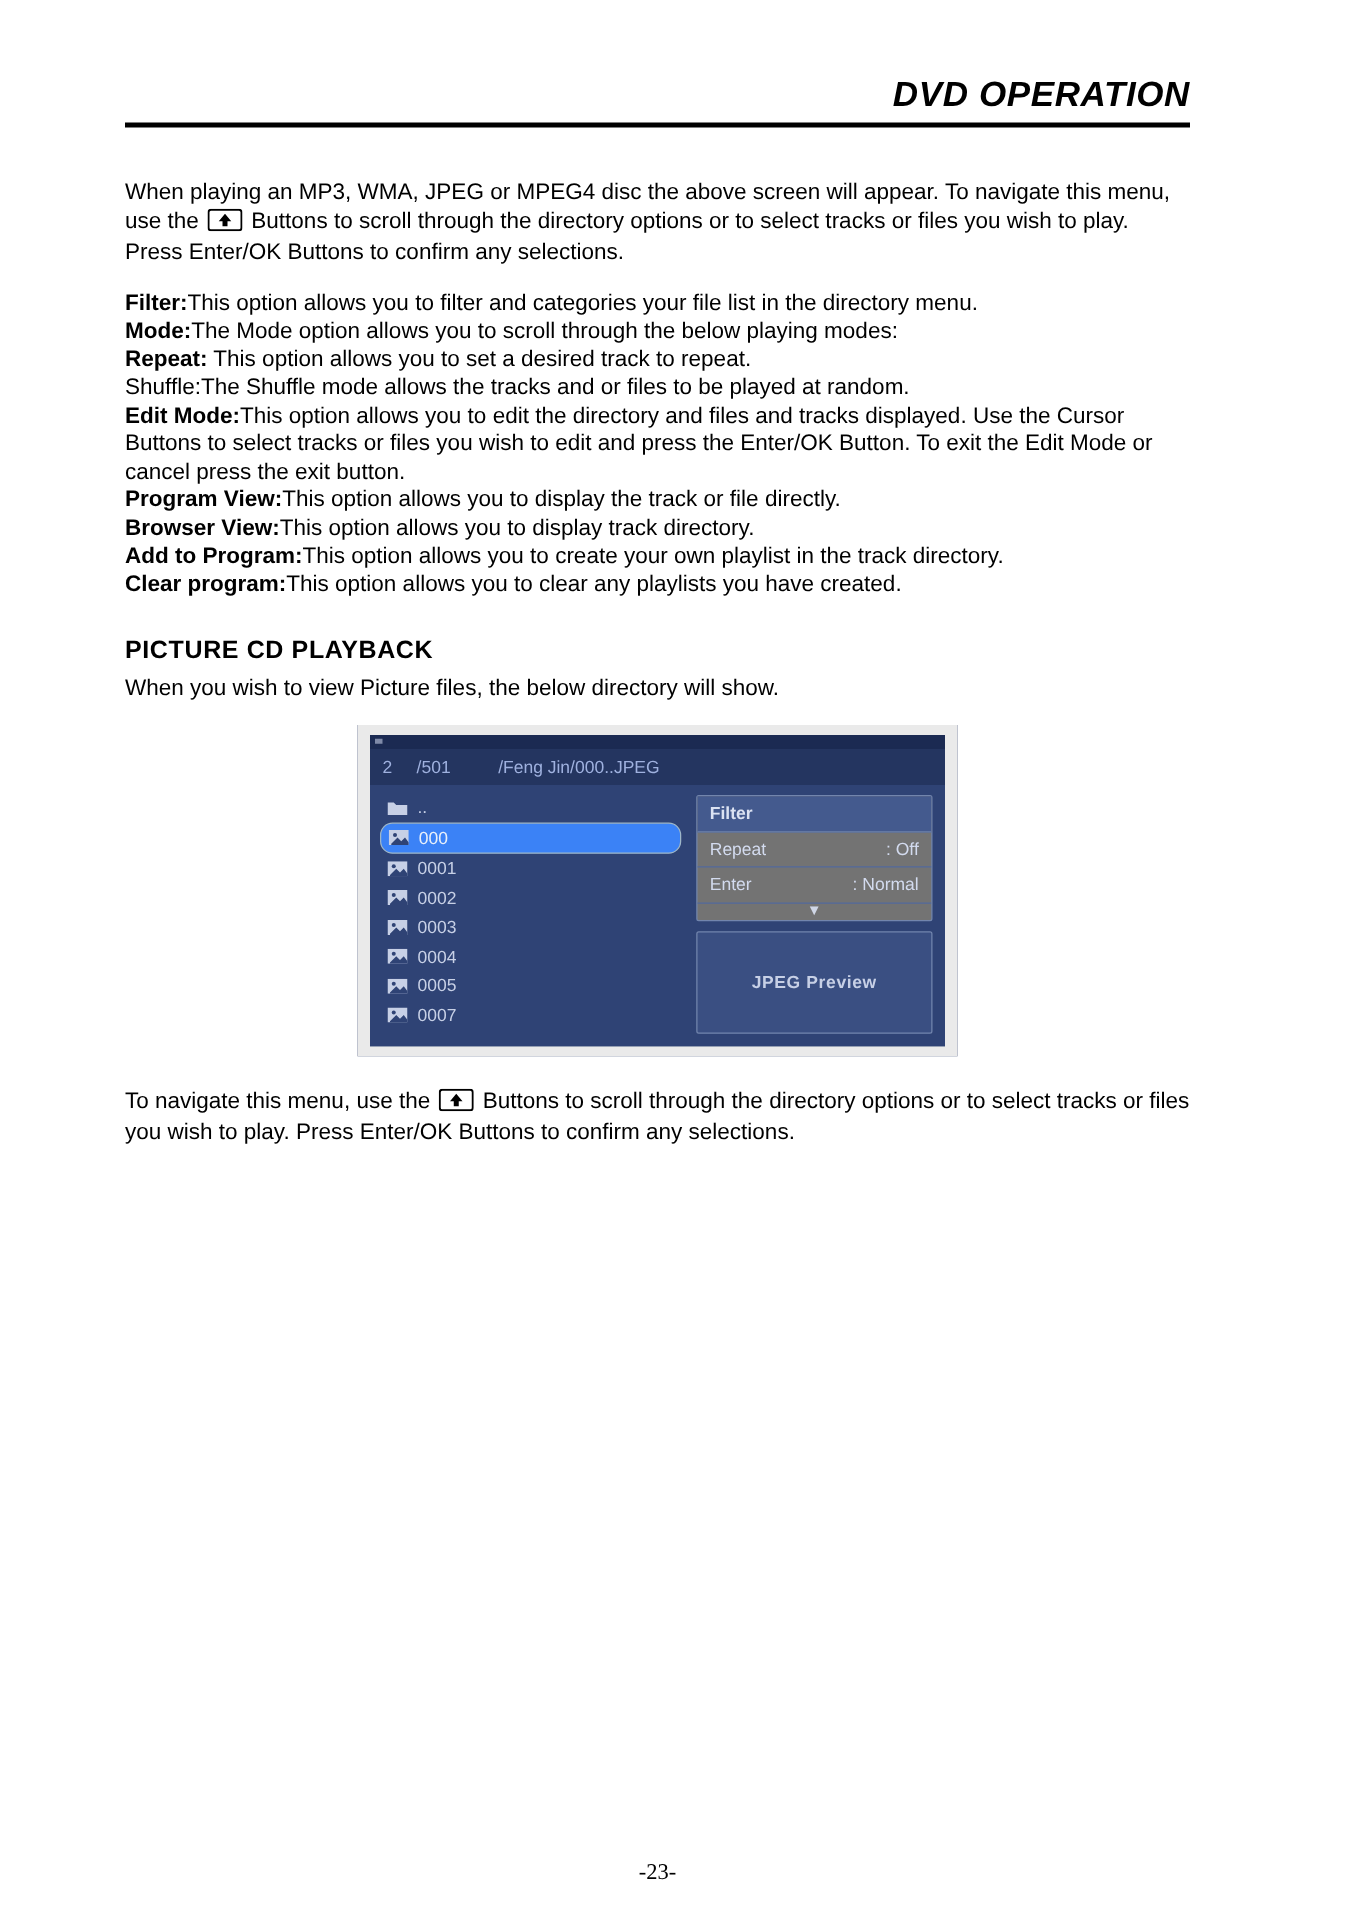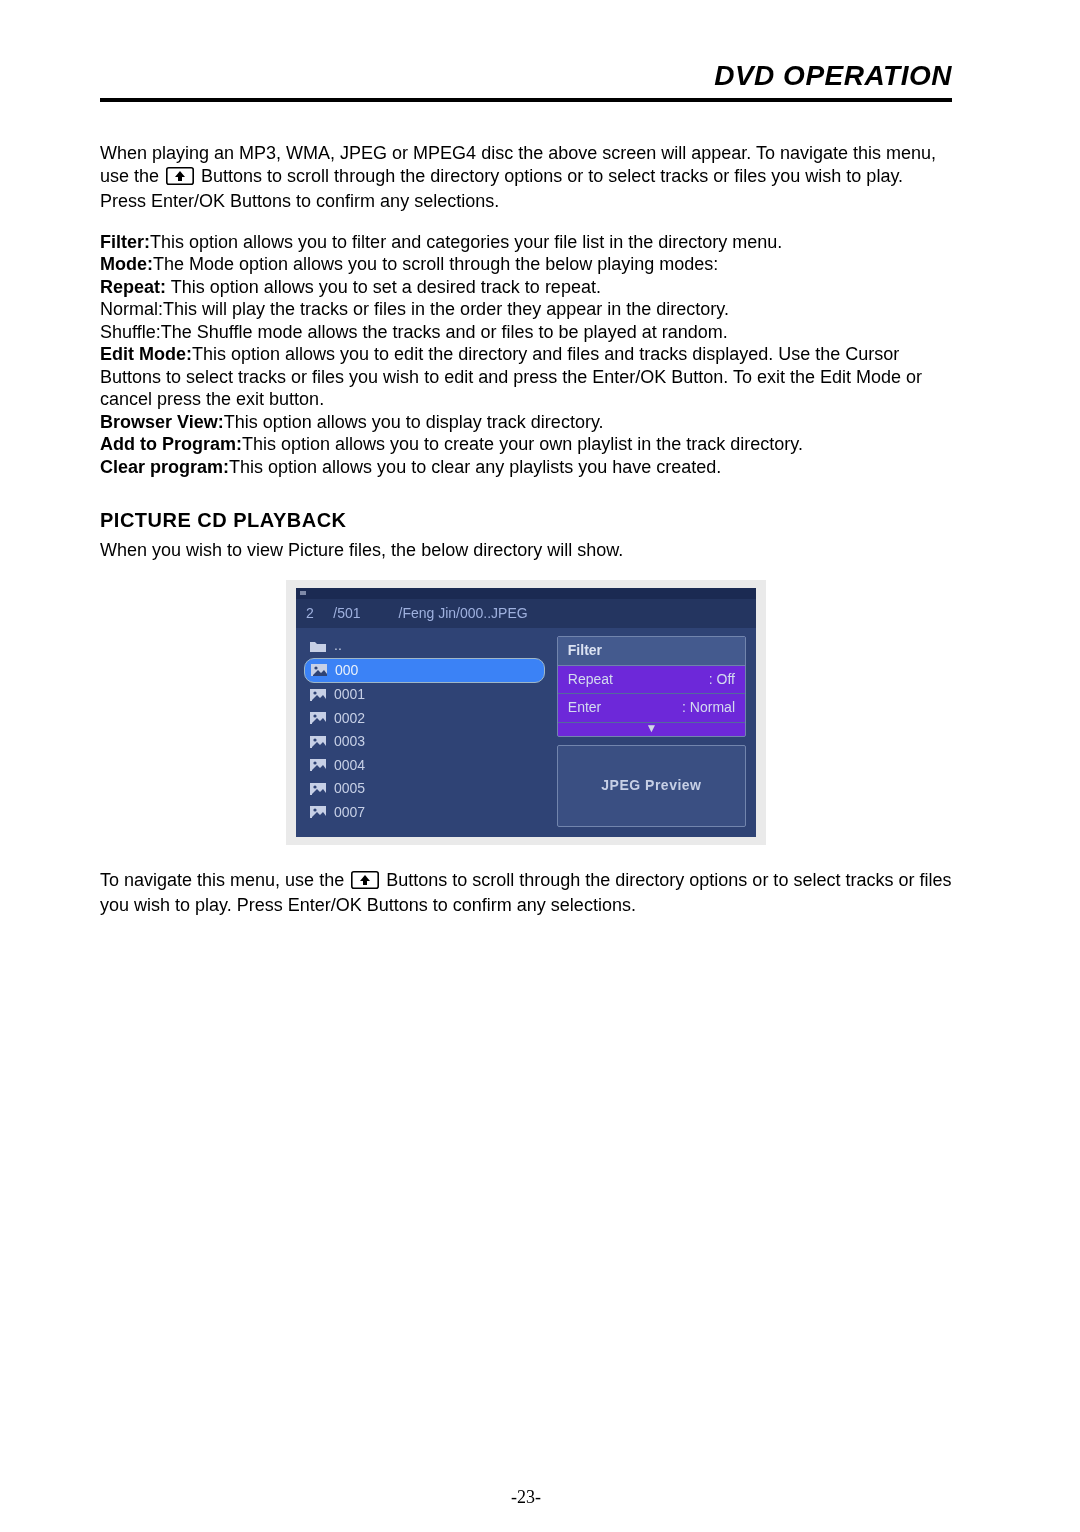--- a/index.html
+++ b/index.html
@@ -113,21 +113,21 @@
   .ss-left .row .ico {
     display: inline-flex;
   }
   .ss-right {
     width: 44%;
     padding: 8px 10px 10px 4px;
   }
   .panel {
     border: 1px solid #7285ad;
     border-radius: 2px;
-    background: #6d28d9;
+    background: #737373;
     margin-bottom: 8px;
   }
   .panel-head {
     padding: 5px 10px;
     font-weight: 700;
     color: #dbe2f2;
     border-bottom: 1px solid #6e82aa;
     background: #445a8e;
   }
   .panel-row {
@@ -193,27 +193,27 @@
       <div class="term-line">
         <span class="term-label">Filter:</span><span>This option allows you to filter and categories your file list in the directory menu.</span>
       </div>
       <div class="term-line">
         <span class="term-label">Mode:</span><span>The Mode option allows you to scroll through the below playing modes:</span>
       </div>
       <div class="term-line">
         <span class="term-label">Repeat:</span><span> This option allows you to set a desired track to repeat.</span>
       </div>
       <div class="term-line">
-        <span>Normal:This will play the tracks or files in the order they appear in the directory.</span>
-      </div>
-      <div class="term-line">
         <span>Shuffle:The Shuffle mode allows the tracks and or files to be played at random.</span>
       </div>
       <div class="term-line">
         <span class="term-label">Edit Mode:</span><span>This option allows you to edit the directory and files and tracks displayed. Use the Cursor Buttons to select tracks or files you wish to edit and press the Enter/OK Button. To exit the Edit Mode or cancel press the exit button.</span>
+      </div>
+      <div class="term-line">
+        <span class="term-label">Program View:</span><span>This option allows you to display the track or file directly.</span>
       </div>
       <div class="term-line">
         <span class="term-label">Browser View:</span><span>This option allows you to display track directory.</span>
       </div>
       <div class="term-line">
         <span class="term-label">Add to Program:</span><span>This option allows you to create your own playlist in the track directory.</span>
       </div>
       <div class="term-line">
         <span class="term-label">Clear program:</span><span>This option allows you to clear any playlists you have created.</span>
       </div>

